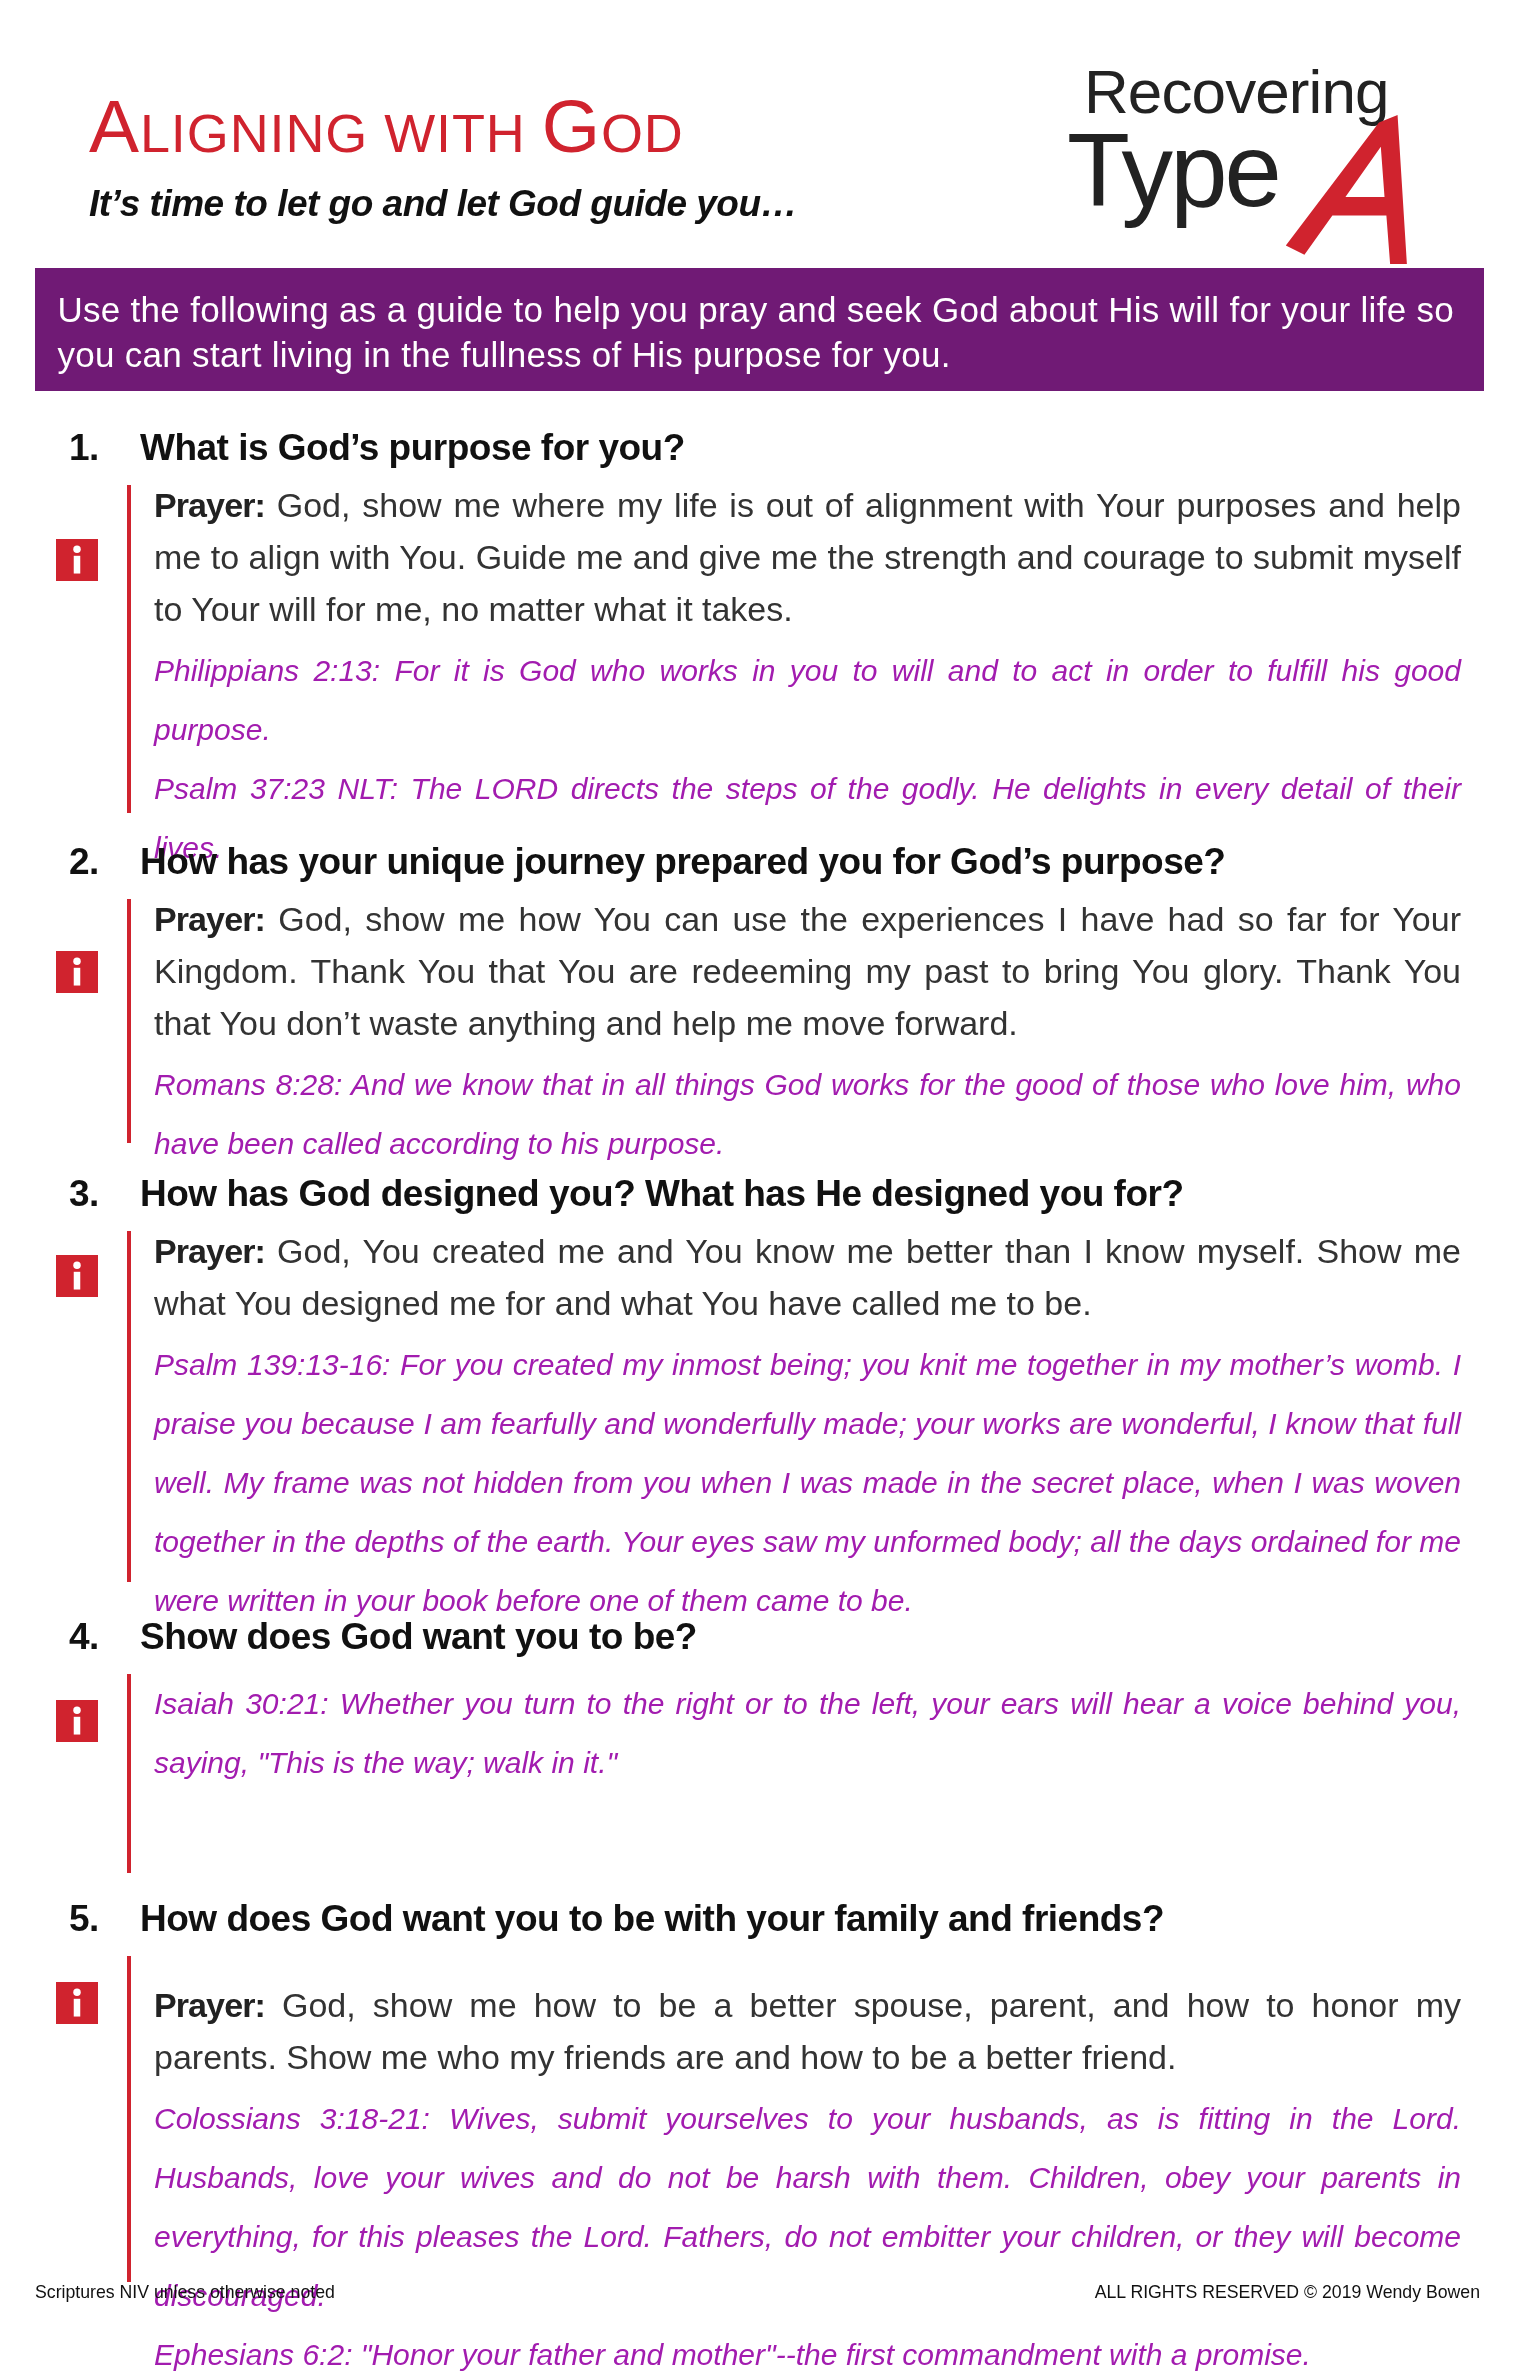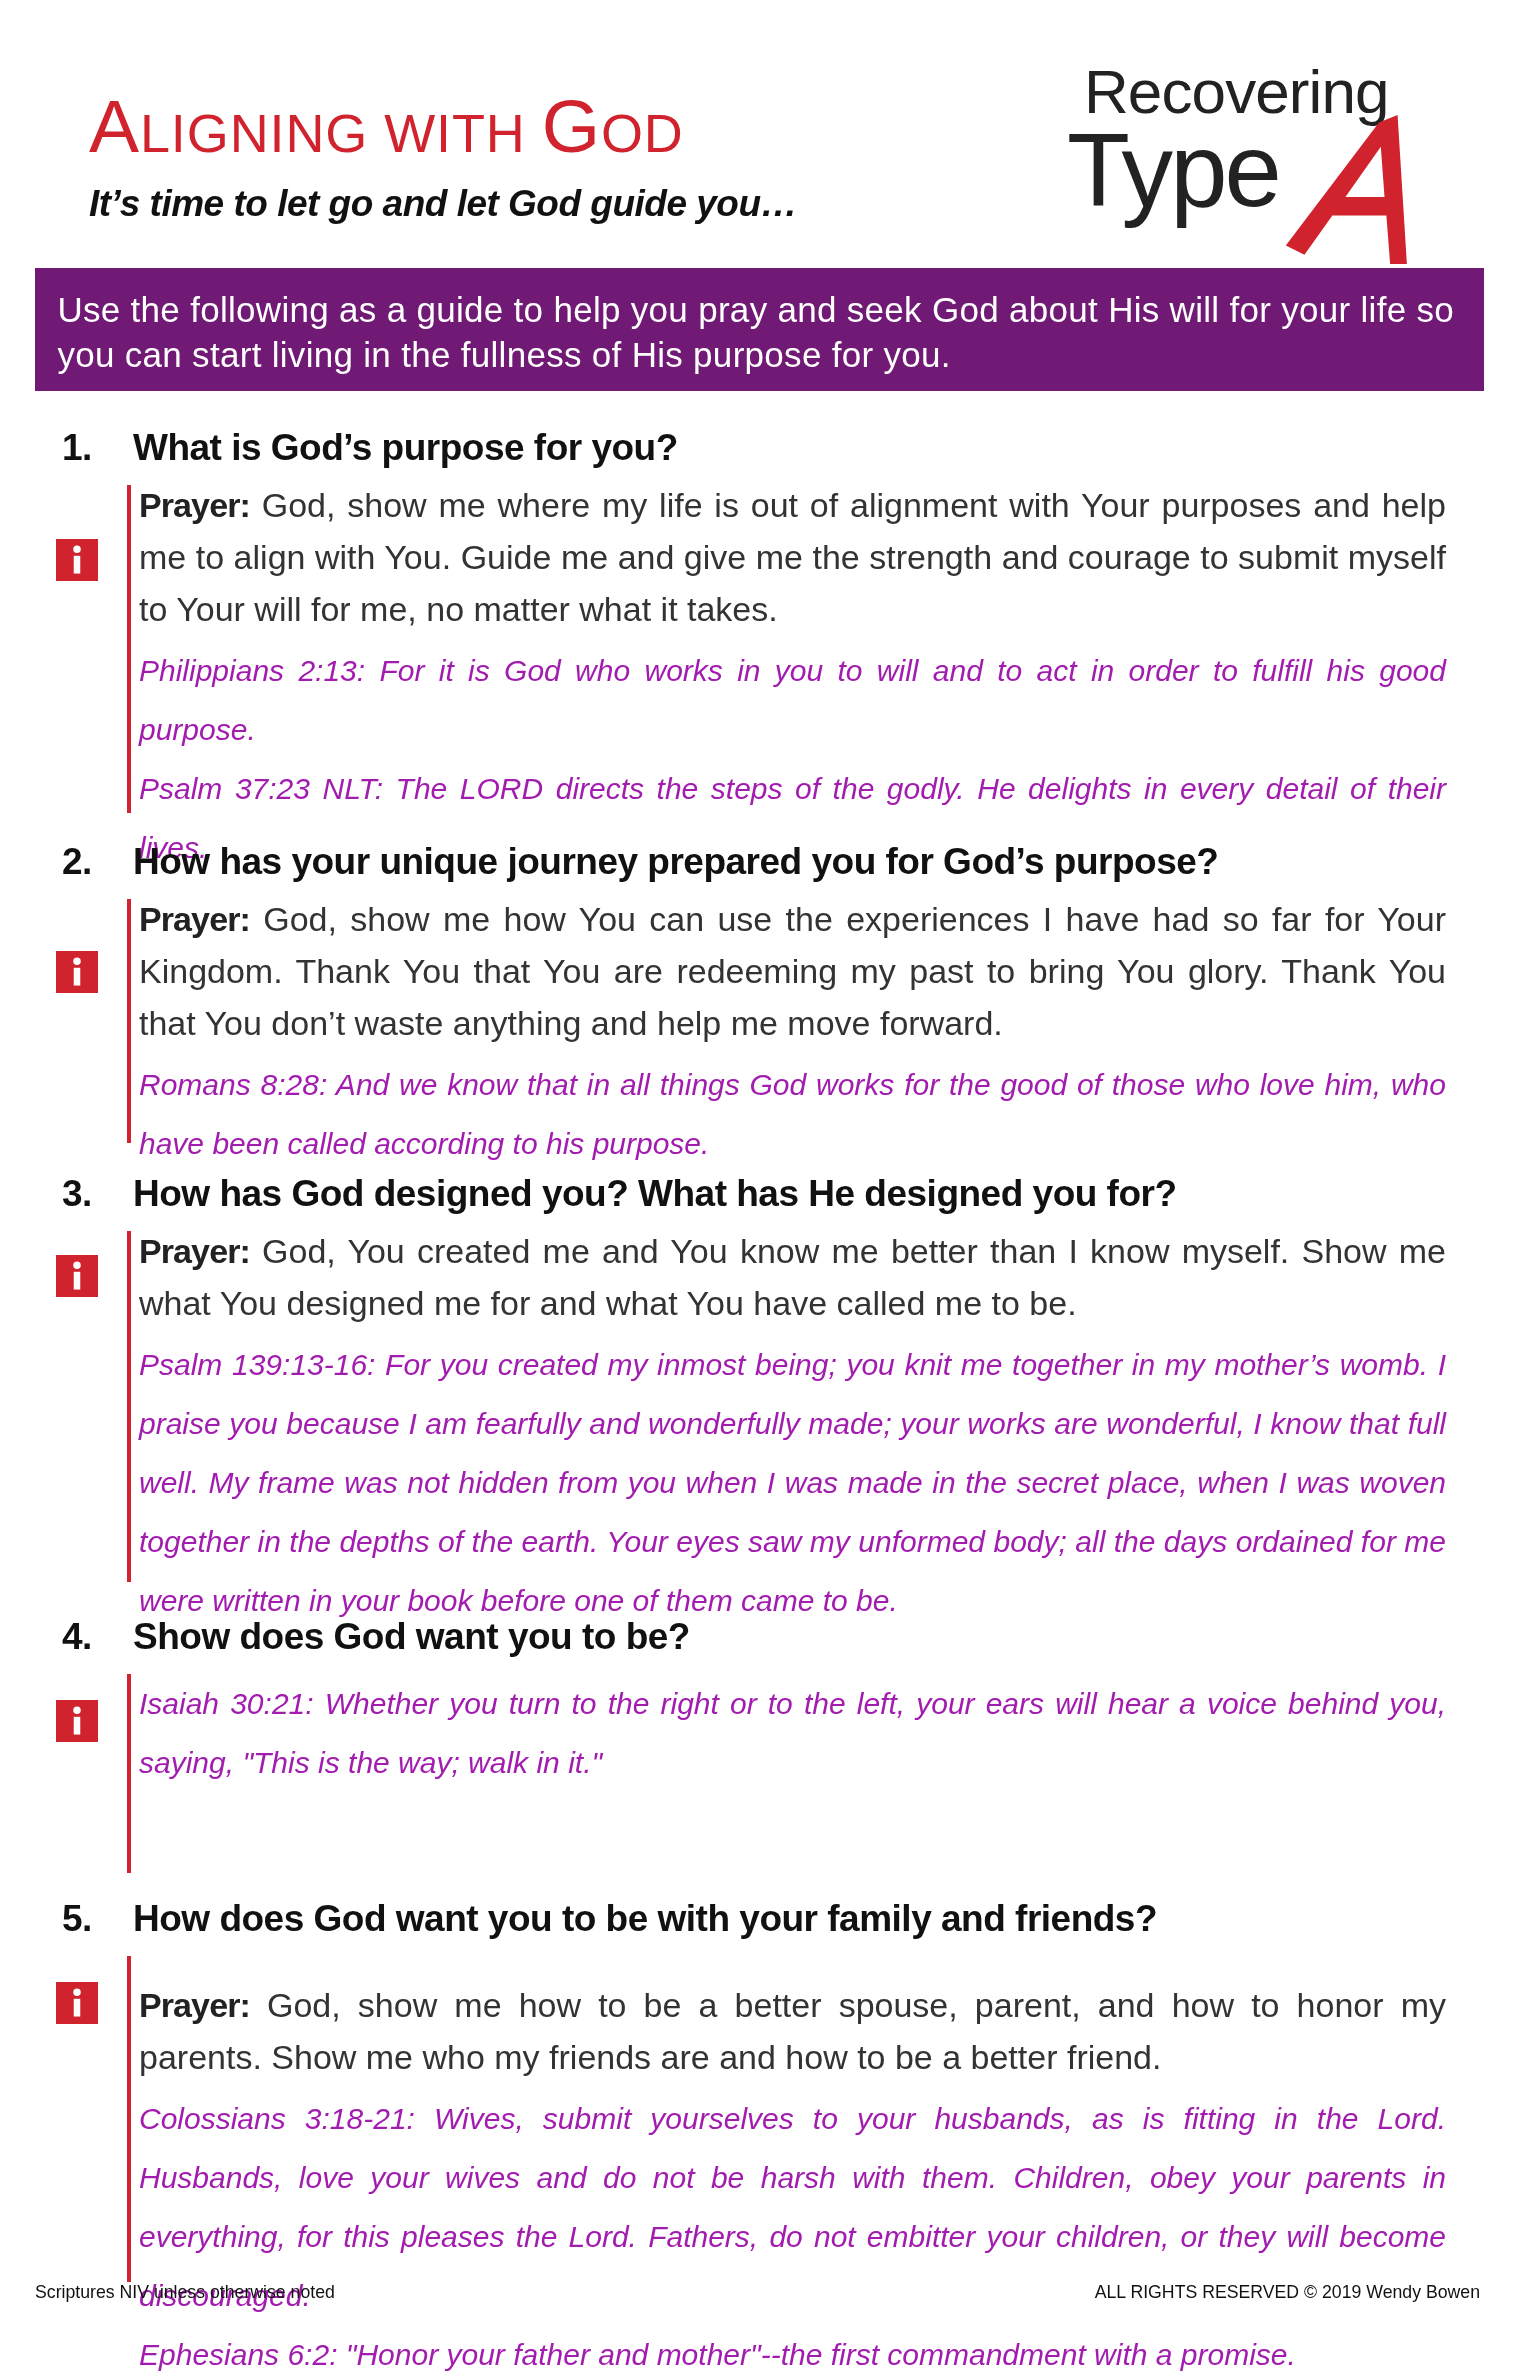--- a/index.html
+++ b/index.html
@@ -19,27 +19,27 @@
               font-family: "Liberation Sans", sans-serif; font-weight: 400; letter-spacing: -0.9px; line-height: 1; }
   .logo .l2 { position: absolute; left: 0; top: 58px; font-size: 103px; color: #222;
               font-family: "Liberation Sans", sans-serif; font-weight: 400; letter-spacing: -2.8px; line-height: 1; }
   .logo svg { position: absolute; left: 200px; top: 54px; }
 
   .banner { position: absolute; left: 35px; top: 268px; width: 1449px; height: 123px;
             background: #701a75; box-sizing: border-box; padding: 18.6px 20.5px 0 22.4px; }
   .banner p { margin: 0; color: #fff; font-size: 35px; line-height: 45px; letter-spacing: 0.3px; }
 
   .section { position: absolute; left: 0; width: 1538px; }
-  .q-head { position: absolute; left: 62px; top: 0; margin: 0; font-size: 37px; font-weight: 700;
+  .q-head { position: absolute; left: 69px; top: 0; margin: 0; font-size: 37px; font-weight: 700;
             color: #111; letter-spacing: -0.5px; white-space: nowrap; }
   .q-head .num { display: inline-block; width: 71px; }
   .bar { position: absolute; left: 127px; width: 3.7px; background: #d0232e; }
   .info { position: absolute; left: 56px; width: 42px; height: 42px; background: #d0232e; }
   .info svg { display: block; }
-  .body { position: absolute; left: 139px; width: 1307px; }
+  .body { position: absolute; left: 154px; width: 1307px; }
   .prayer { margin: 0; font-size: 34px; line-height: 52px; color: #333; text-align: justify; }
   .prayer .lbl { color: #222; font-weight: 700; letter-spacing: -0.9px; }
   .verse { margin: 5.6px 0 0 0; font-size: 30px; line-height: 59px; font-style: italic; color: #a21caf; text-align: justify; }
   .verse + .verse { margin-top: 0; }
 
   .footer-left { position: absolute; left: 35px; top: 2282px; font-size: 17.7px; color: #111; }
   .footer-right { position: absolute; right: 58px; top: 2282px; font-size: 17.7px; color: #111; }
 </style>
 </head>
 <body>

